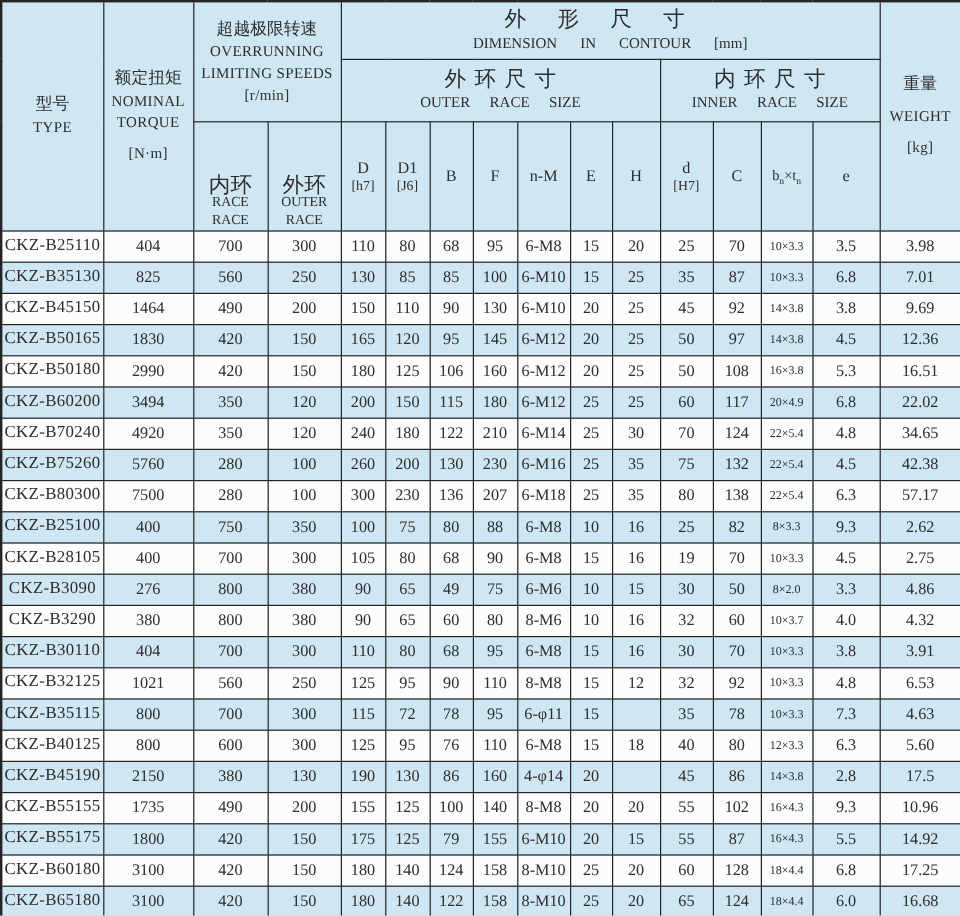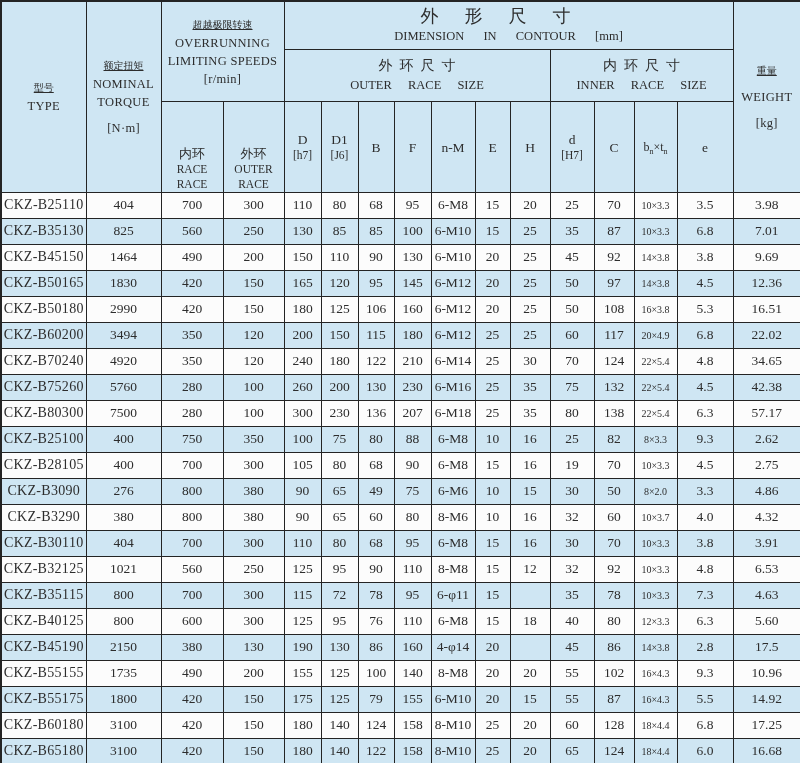--- a/index.html
+++ b/index.html
@@ -27,27 +27,27 @@
   thead tr.h1 { height: 48px; }
   thead tr.h2 { height: 52px; }
   thead tr.h3 { height: 55px; }
   tbody tr { height: 26px; }
   tbody tr:nth-child(odd)  { background: #fcfcfc; }
   tbody tr:nth-child(even) { background: #cfe6f3; }
   tbody td { font-size: 13.5px; }
   tbody td.model { font-size: 14px; letter-spacing: 0.3px; }
   tbody td.bt { font-size: 10px; }
   tbody td.e  { padding-top: 9px; }
-  .zh  { font-size: 10px; line-height: 19px; text-decoration: underline; }
-  .zh-sm { font-size: 13px; line-height: 16px; margin-top: 44px; }
+  .zh  { font-size: 14px; line-height: 19px; }
+  .zh-sm { font-size: 18px; line-height: 16px; margin-top: 44px; }
   .en  { font-size: 12.5px; line-height: 18px; letter-spacing: 0.3px; }
   .en-sm { font-size: 11.5px; line-height: 15px; }
   .dim-zh  { font-size: 18px; letter-spacing: 26px; line-height: 22px; }
   .dim-en  { font-size: 12.5px; word-spacing: 16px; line-height: 18px; }
-  .race-zh { font-size: 14px; letter-spacing: 7px; padding-left: 7px; line-height: 20px; }
+  .race-zh { font-size: 18px; letter-spacing: 7px; padding-left: 7px; line-height: 20px; }
   .race-en { font-size: 12.5px; word-spacing: 13px; line-height: 18px; }
   .sym    { font-size: 13.5px; line-height: 17px; }
   .sym-br { font-size: 11.5px; line-height: 15px; }
   .bt-head { font-size: 12px; }
   .bt-head sub { font-size: 8px; }
   .gap-top { margin-top: 8px; }
 </style>
 </head>
 <body>
 

